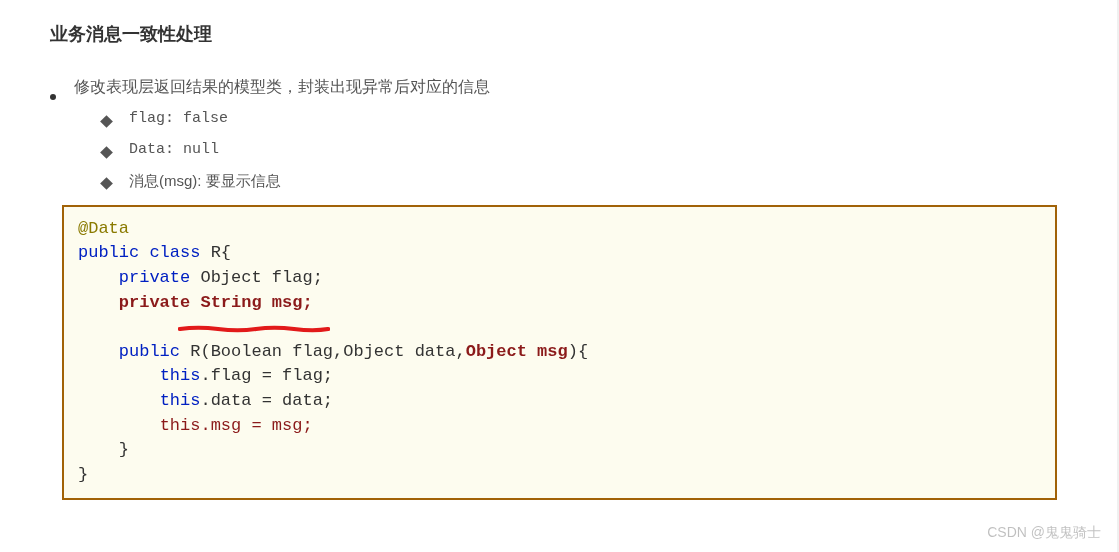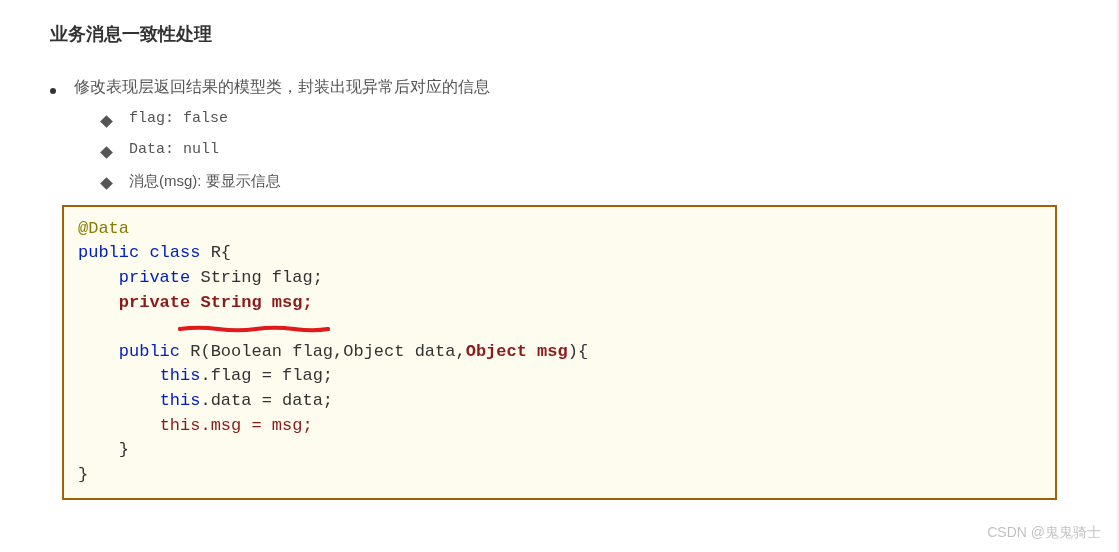--- a/index.html
+++ b/index.html
@@ -12,21 +12,21 @@
       overflow: hidden;
     }
     .container { padding: 22px 50px 0 50px; border-right: 2px solid #f0f0f0; height: 100%; }
     .heading {
       font-size: 18px;
       font-weight: 700;
       color: #333;
       margin-bottom: 28px;
     }
     .list-lvl1 { list-style: none; }
-    .list-lvl1-item { display: flex; align-items: center; gap: 18px; margin-bottom: 10px; }
+    .list-lvl1-item { display: flex; align-items: flex-end; gap: 18px; margin-bottom: 10px; }
     .bullet-disc { width: 6px; height: 6px; border-radius: 50%; background: #333; margin-top: 9px; flex-shrink: 0; }
     .lvl1-text { font-size: 16px; color: #555; line-height: 1.6; }
     .list-lvl2 { list-style: none; margin-left: 52px; margin-top: 4px; }
     .list-lvl2-item { display: flex; align-items: flex-start; gap: 18px; margin-bottom: 14px; }
     .bullet-diamond { width: 9px; height: 9px; background: #555; transform: rotate(45deg); margin-top: 7px; flex-shrink: 0; }
     .lvl2-text { font-size: 15px; color: #555; font-family: "Courier New", monospace; }
     .lvl2-text-cn { font-size: 15px; color: #555; }
     .code-block {
       margin: 12px 10px 0 12px;
       border: 2px solid #a16207;
@@ -85,21 +85,21 @@
     </li>
     <li class="list-lvl2-item">
       <span class="bullet-diamond"></span>
       <span class="lvl2-text-cn"><span>消息(msg): 要显示信息</span></span>
     </li>
   </ul>
 
   <div class="code-block">
     <div class="code-line"><span class="tok-annotation">@Data</span></div>
     <div class="code-line"><span class="tok-keyword">public</span> <span class="tok-keyword">class</span><span> R{</span></div>
-    <div class="code-line"><span>    </span><span class="tok-keyword">private</span><span> String </span><span>flag</span><span>;</span></div>
+    <div class="code-line"><span>    </span><span class="tok-keyword">private</span><span> Object </span><span>flag</span><span>;</span></div>
     <div class="code-line"><span>    </span><span class="tok-string-msg">private String msg;</span></div>
     <div class="code-line">&nbsp;</div>
     <div class="code-line"><span>    </span><span class="tok-keyword">public</span><span> R(Boolean flag,Object data,</span><span class="tok-string-msg">Object msg</span><span>){</span></div>
     <div class="code-line"><span>        </span><span class="tok-keyword">this</span><span>.flag = flag;</span></div>
     <div class="code-line"><span>        </span><span class="tok-keyword">this</span><span>.data = data;</span></div>
     <div class="code-line"><span>        </span><span class="tok-assign">this.msg = msg;</span></div>
     <div class="code-line"><span>    </span><span>}</span></div>
     <div class="code-line"><span>}</span></div>
 
     <div class="underline-annot">

